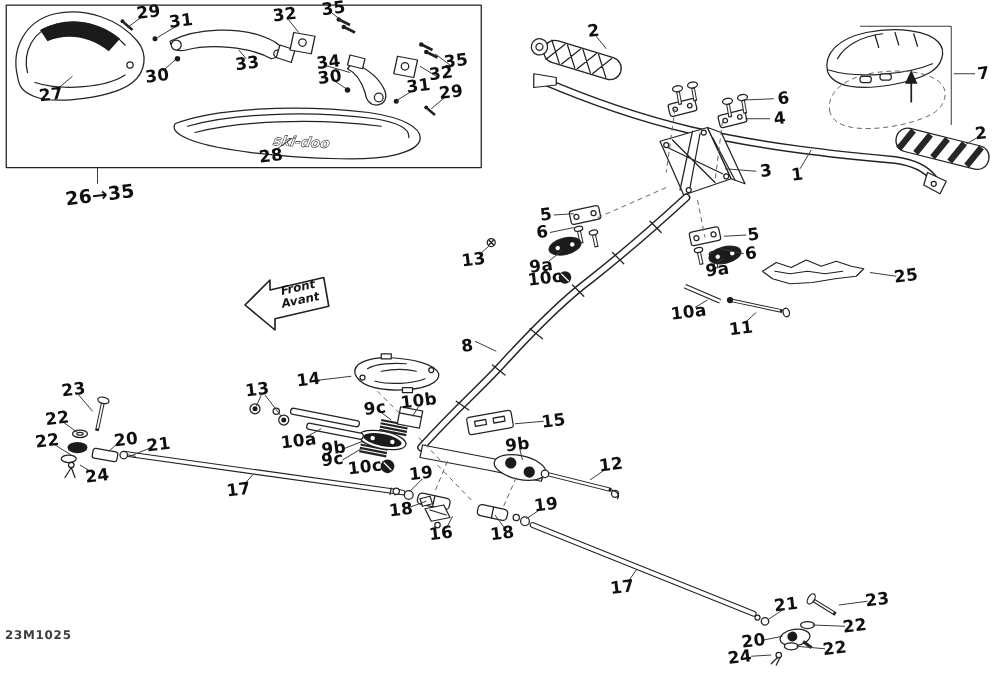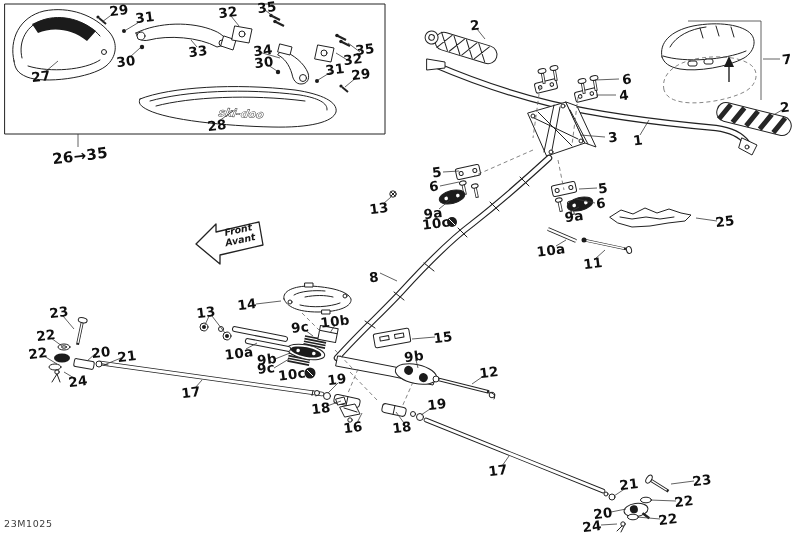--- a/index.html
+++ b/index.html
@@ -11,21 +11,21 @@
   .dk{fill:#1b1b1b;stroke:none;}
   .tubeo{stroke:#222;stroke-width:6.5;fill:none;stroke-linecap:round;}
   .tubei{stroke:#fff;stroke-width:4.2;fill:none;stroke-linecap:round;}
   .thino{stroke:#222;stroke-width:4.6;fill:none;stroke-linecap:round;}
   .thini{stroke:#fff;stroke-width:2.9;fill:none;stroke-linecap:round;}
   .ld{stroke:#3a3a3a;stroke-width:.8;fill:none;}
   .dsh{stroke:#666;stroke-width:.8;fill:none;stroke-dasharray:4 3;}
   .lbl{position:absolute;font-weight:bold;font-size:13.5px;color:#0f0f0f;
        transform:translate(-50%,-50%) rotate(-7deg);white-space:nowrap;letter-spacing:.3px;}
   .range{font-size:15px;}
-  .code{position:absolute;left:4px;top:518px;font-size:9.5px;font-weight:normal;color:#3d3d3d;
+  .code{position:absolute;left:4px;top:503px;font-size:9.5px;font-weight:bold;color:#3d3d3d;
         letter-spacing:.6px;}
   .arrtxt{font:italic bold 9.5px "DejaVu Sans",sans-serif;fill:#161616;}
   .brand{font:italic bold 11px "DejaVu Sans",sans-serif;fill:#fff;stroke:#444;stroke-width:.5;}
 </style>
 </head>
 <body>
 
 <div class="stage">
 <svg width="800" height="539" viewBox="0 0 800 539">
 

